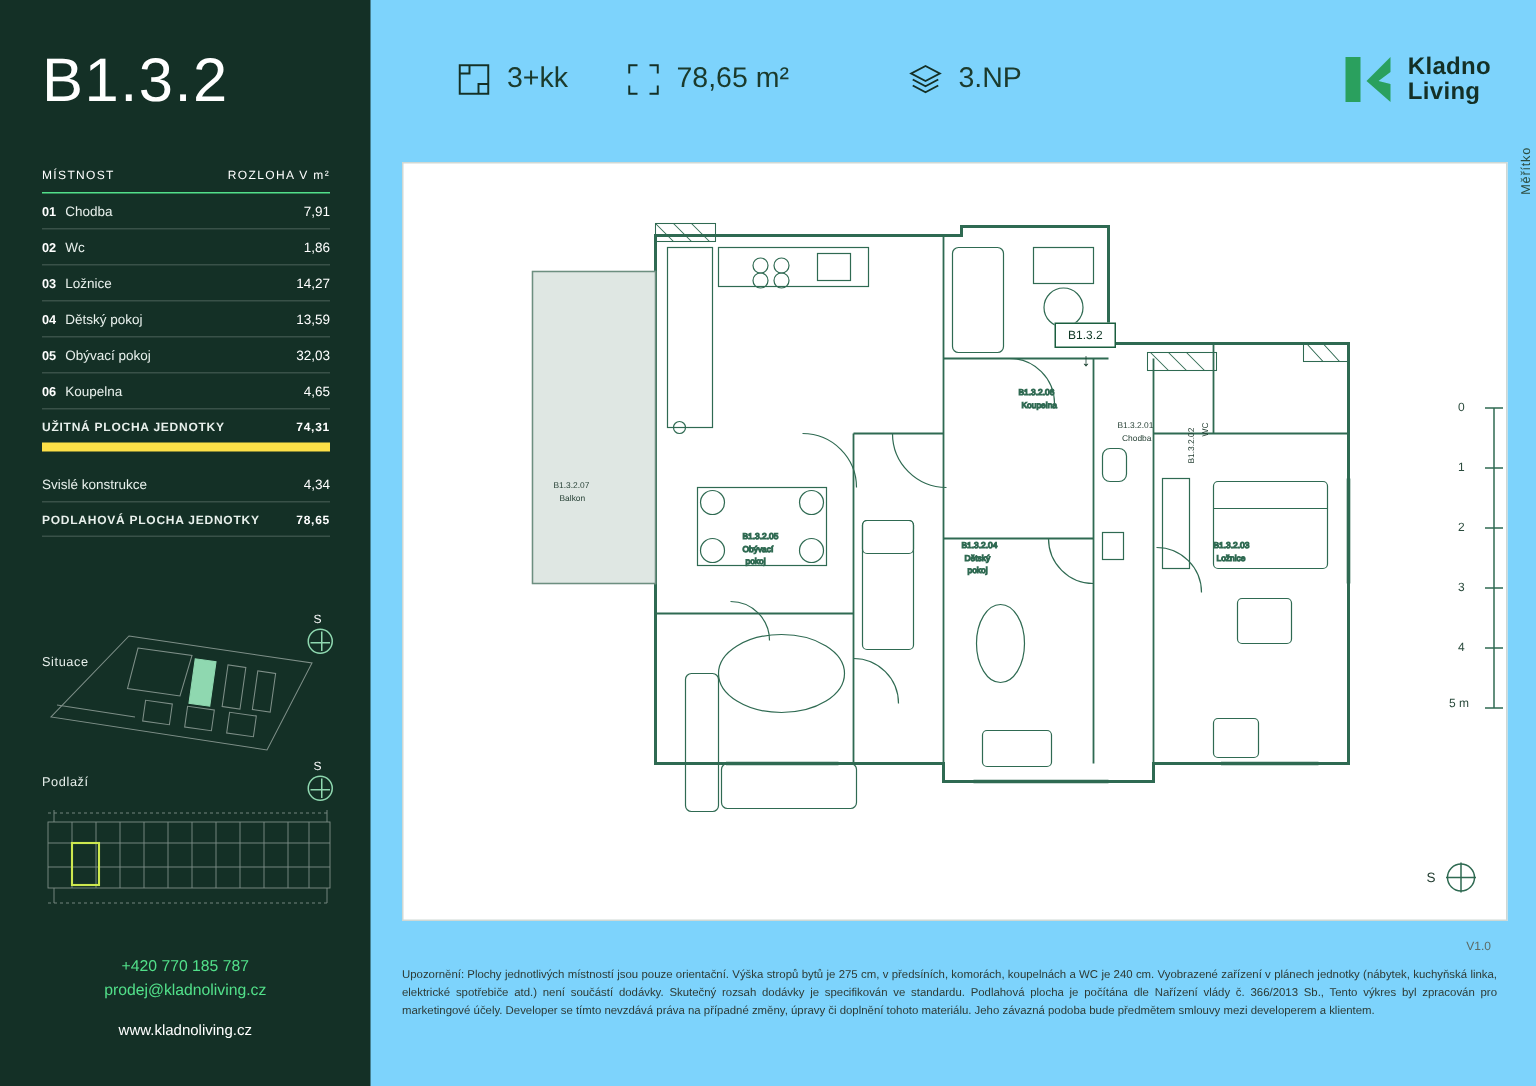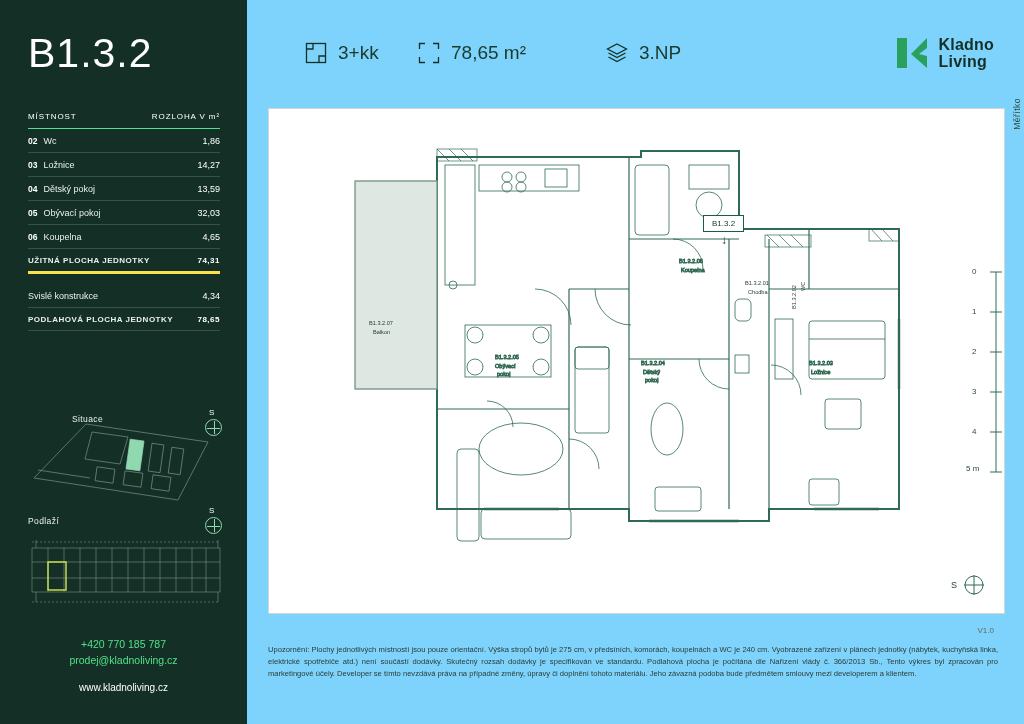--- a/index.html
+++ b/index.html
@@ -30,30 +30,30 @@
   }
   .row {
     display: flex; justify-content: space-between; align-items: baseline;
     font-size: 9px; padding: 7px 0 6px 0;
     border-bottom: 1px solid rgba(255,255,255,0.16);
   }
   .row .lbl { display: flex; gap: 6px; align-items: baseline; }
   .row .num { font-weight: bold; font-size: 8.5px; }
   .row .nm { font-size: 9px; color: #e8f0ec; }
   .row .val { font-size: 9px; color: #ffffff; }
-  .row.total { border-bottom: 3px solid #fde047; border-top: none; }
+  .row.total { border-bottom: 6px solid #fde047; border-top: none; }
   .row.total .nm, .row.total .val { font-weight: bold; letter-spacing: 0.5px; font-size: 8px; text-transform: uppercase;}
   .row.total2 .nm, .row.total2 .val { font-weight: bold; letter-spacing: 0.5px; font-size: 8px; text-transform: uppercase;}
   .row.plain { border-bottom: 1px solid rgba(255,255,255,0.16); }
   .spacer { height: 10px; }
 
   .sec-label {
     position: absolute; left: 28px; font-size: 8.5px; color: #e8f0ec; letter-spacing: .4px;
   }
-  .situace-label { top: 414px; margin-left: 44px; }
+  .situace-label { top: 436px; }
   .podlazi-label { top: 516px; }
 
   .compass { position: absolute; width: 26px; height: 26px; }
   .compass .c-circ {
     position: absolute; left: 0; top: 7px; width: 17px; height: 17px;
     border: 1px solid #8fd8b0; border-radius: 50%;
   }
   .compass .c-s { position: absolute; left: 4px; top: -4px; font-size: 8px; color:#fff; }
   .compass .c-h { position: absolute; left: 2px; top: 15.5px; width: 13px; height: 1px; background: #8fd8b0;}
   .compass .c-v { position: absolute; left: 8.5px; top: 9px; width: 1px; height: 13px; background: #8fd8b0;}
@@ -113,20 +113,27 @@
   <div class="sidebar">
 
     <div class="unit-title">B1.3.2</div>
 
     <div class="tbl">
       <div class="tbl-head">
         <span>MÍSTNOST</span>
         <span>ROZLOHA V m²</span>
       </div>
 
+      <div class="row">
+        <span class="lbl">
+            <span class="num">01</span>
+            <span class="nm">Chodba</span>
+          </span>
+        <span class="val">7,91</span>
+      </div>
       <div class="row">
         <span class="lbl">
             <span class="num">02</span>
             <span class="nm">Wc</span>
           </span>
         <span class="val">1,86</span>
       </div>
       <div class="row">
         <span class="lbl">
             <span class="num">03</span>

